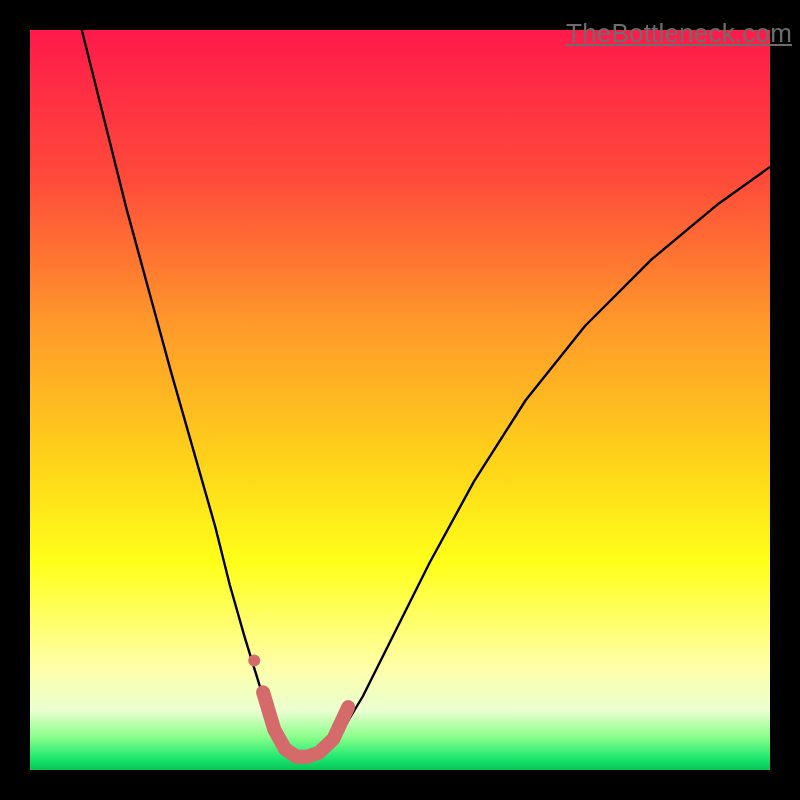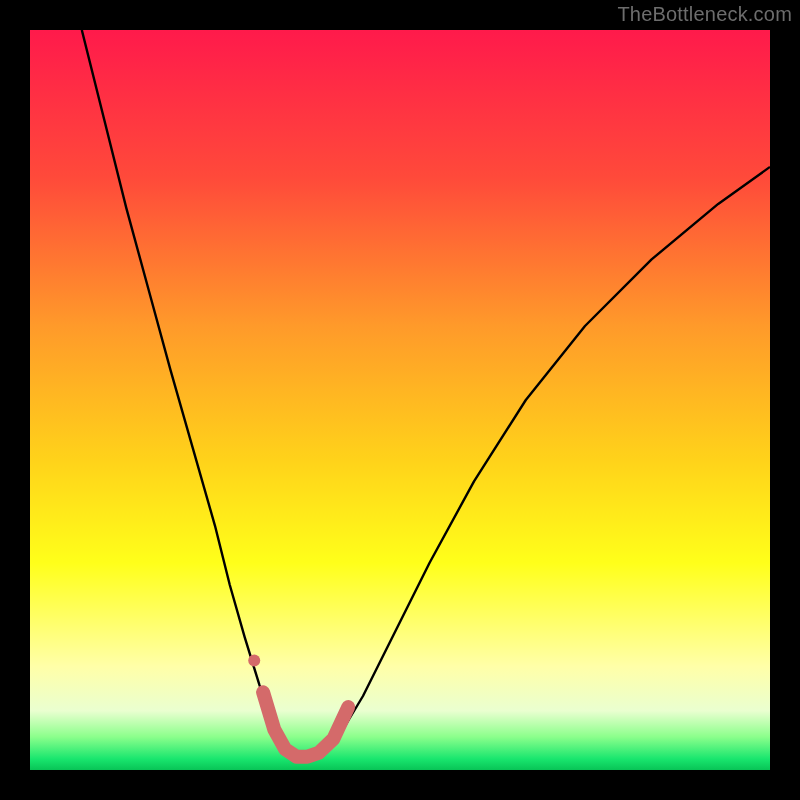--- a/index.html
+++ b/index.html
@@ -38,26 +38,27 @@
   .lines {
     position: absolute;
     left: 0;
     top: 0;
     width: 740px;
     height: 740px;
     pointer-events: none;
   }
   .watermark {
     position: absolute;
-    top: 3px;
+    top: 18px;
     right: 8px;
     color: #6d6d6d;
-    font-size: 20px;
+    font-size: 26px;
     font-weight: 500;
     letter-spacing: 0.2px;
+    text-decoration: underline;
   }
 </style>
 </head>
 <body>
 
 <div class="frame">
   <div class="plot-area">
     <svg class="gradient" viewBox="0 0 740 740" preserveAspectRatio="none">
       <defs>
         <linearGradient id="bg" x1="0" y1="0" x2="0" y2="1">

